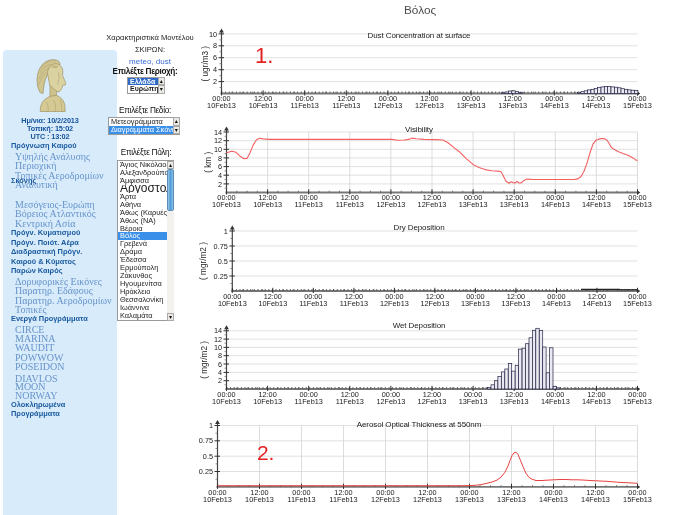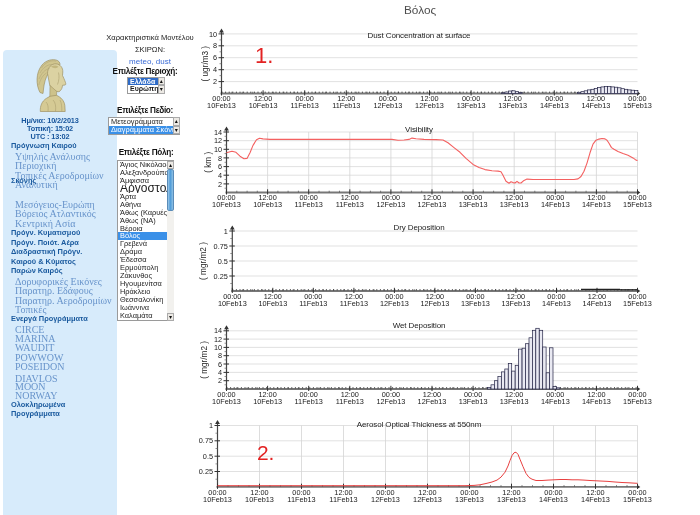--- a/index.html
+++ b/index.html
@@ -596,29 +596,29 @@
 <div class="c2t" style="top:56.5px;font-size:8px;color:#3a6bd6">meteo, dust</div>
 <div class="c2t" style="top:66.5px;font-size:8.2px;letter-spacing:-0.3px;font-weight:bold;color:#111;left:95px">Επιλέξτε Περιοχή:</div>
 
 <div class="lbx" style="left:127px;top:76.5px;width:38px;height:17px">
   <div class="row sel" style="font-size:7px;font-weight:bold;height:7.5px;line-height:7.5px;padding-left:2px;background:#2e6bc8">Ελλάδα</div>
   <div class="row" style="font-size:7px;font-weight:bold;height:7.5px;line-height:7.5px;padding-left:2px">Ευρώπη</div>
 </div>
 <div style="position:absolute;left:157.5px;top:76.5px;width:7.5px;height:8.5px;background:#ece9e4;border:1px solid #aaa;box-sizing:border-box;font-size:5.2px;color:#111;text-align:center;line-height:7.5px">▲</div>
 <div style="position:absolute;left:157.5px;top:85px;width:7.5px;height:8.5px;background:#ece9e4;border:1px solid #aaa;box-sizing:border-box;font-size:5.2px;color:#111;text-align:center;line-height:7.5px">▼</div>
 
-<div class="c2t" style="top:105.5px;font-size:8.2px;letter-spacing:-0.3px;font-weight:bold;color:#111;left:95px">Επιλέξτε Πεδίο:</div>
+<div class="c2t" style="top:105.5px;font-size:8.2px;letter-spacing:-0.3px;font-weight:normal;color:#111;left:95px">Επιλέξτε Πεδίο:</div>
 <div class="lbx" style="left:108px;top:117px;width:72px;height:17.5px">
   <div class="row" style="font-size:7.4px;height:7.8px;line-height:7.8px;padding-left:2px">Μετεογράμματα</div>
   <div class="row sel" style="font-size:7.4px;height:7.8px;line-height:7.8px;padding-left:2px">Διαγράμματα Σκόνης</div>
 </div>
 <div style="position:absolute;left:172.5px;top:117px;width:7.5px;height:8.7px;background:#ece9e4;border:1px solid #aaa;box-sizing:border-box;font-size:5.2px;color:#111;text-align:center;line-height:7.7px">▲</div>
 <div style="position:absolute;left:172.5px;top:125.7px;width:7.5px;height:8.7px;background:#ece9e4;border:1px solid #aaa;box-sizing:border-box;font-size:5.2px;color:#111;text-align:center;line-height:7.7px">▼</div>
 
-<div class="c2t" style="top:148px;font-size:8.2px;letter-spacing:-0.3px;font-weight:bold;color:#111;left:96px">Επιλέξτε Πόλη:</div>
+<div class="c2t" style="top:148px;font-size:8.2px;letter-spacing:-0.3px;font-weight:normal;color:#111;left:96px">Επιλέξτε Πόλη:</div>
 <div class="lbx" id="citybox" style="left:117px;top:160px;width:57px;height:161px">
 <div class="row" style="font-size:7.4px;height:7.95px;line-height:7.95px;padding-left:2px">Άγιος Νικόλαος</div>
 <div class="row" style="font-size:7.4px;height:7.95px;line-height:7.95px;padding-left:2px">Αλεξανδρούπολη</div>
 <div class="row" style="font-size:7.4px;height:7.95px;line-height:7.95px;padding-left:2px">Άμφισσα</div>
 <div class="row" style="font-size:12px;height:7.95px;line-height:7.95px;padding-left:2px">Αργοστόλι</div>
 <div class="row" style="font-size:7.4px;height:7.95px;line-height:7.95px;padding-left:2px">Άρτα</div>
 <div class="row" style="font-size:7.4px;height:7.95px;line-height:7.95px;padding-left:2px">Αθήνα</div>
 <div class="row" style="font-size:7.4px;height:7.95px;line-height:7.95px;padding-left:2px">Άθως (Καρυές)</div>
 <div class="row" style="font-size:7.4px;height:7.95px;line-height:7.95px;padding-left:2px">Άθως (ΝΑ)</div>
 <div class="row" style="font-size:7.4px;height:7.95px;line-height:7.95px;padding-left:2px">Βέροια</div>

